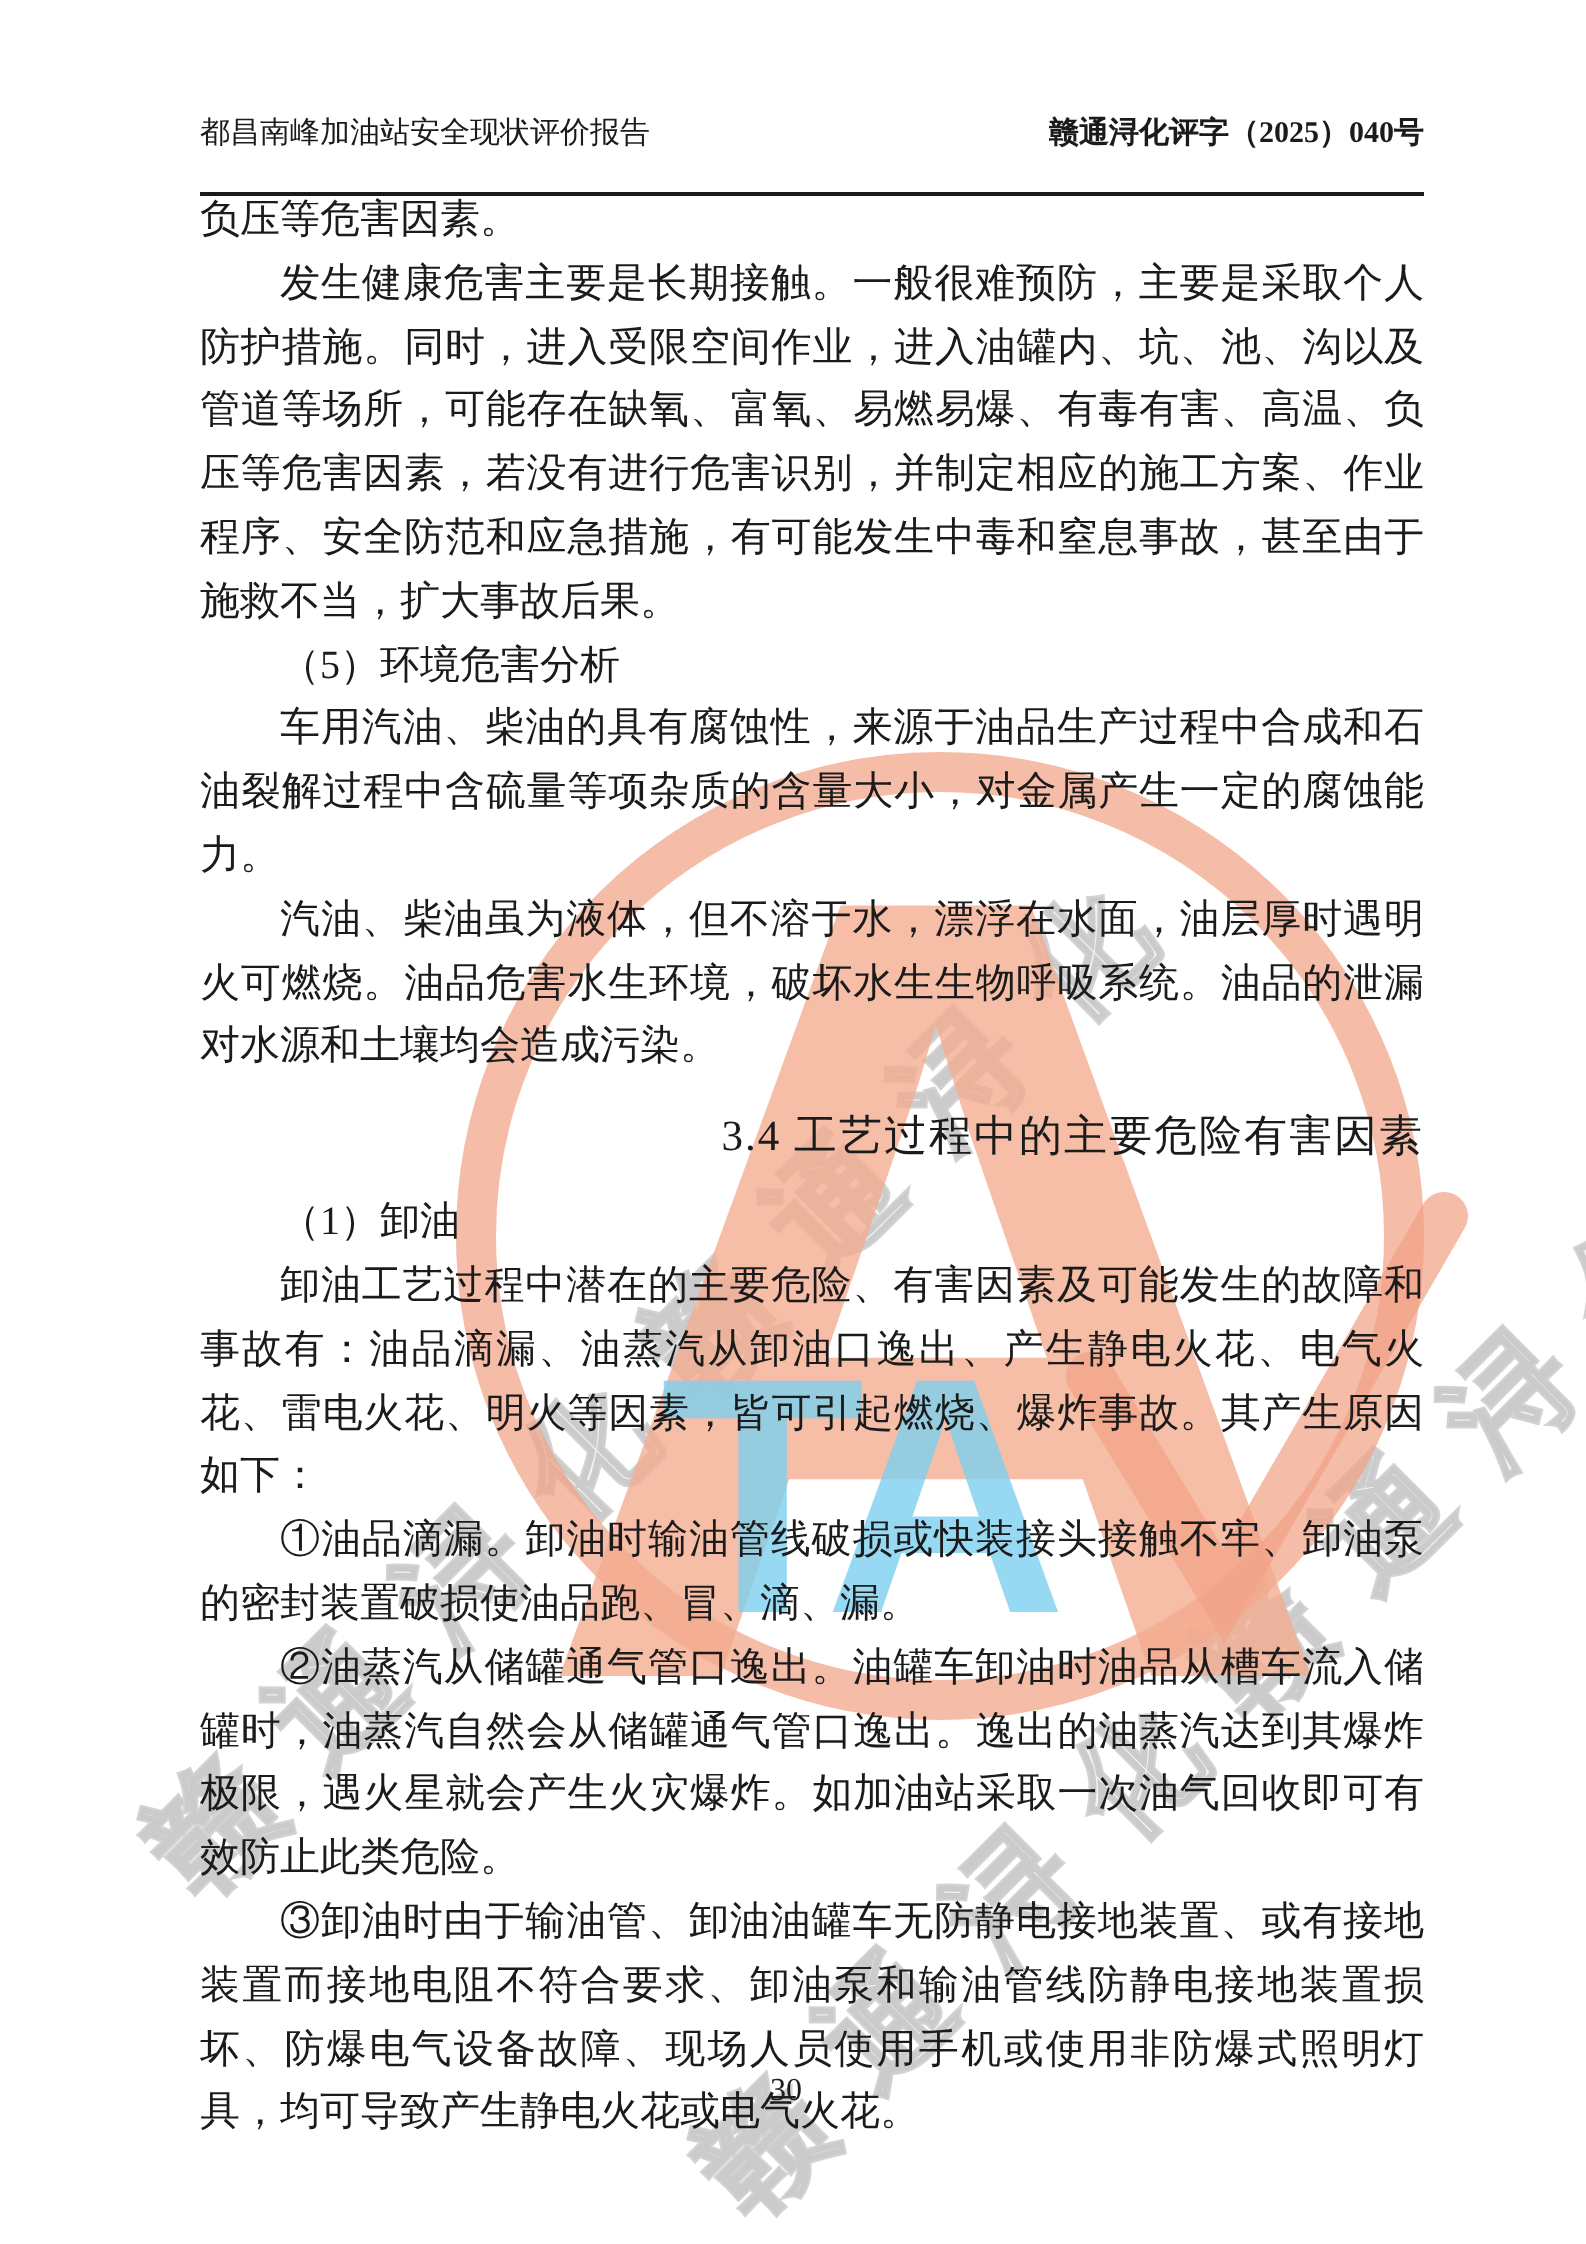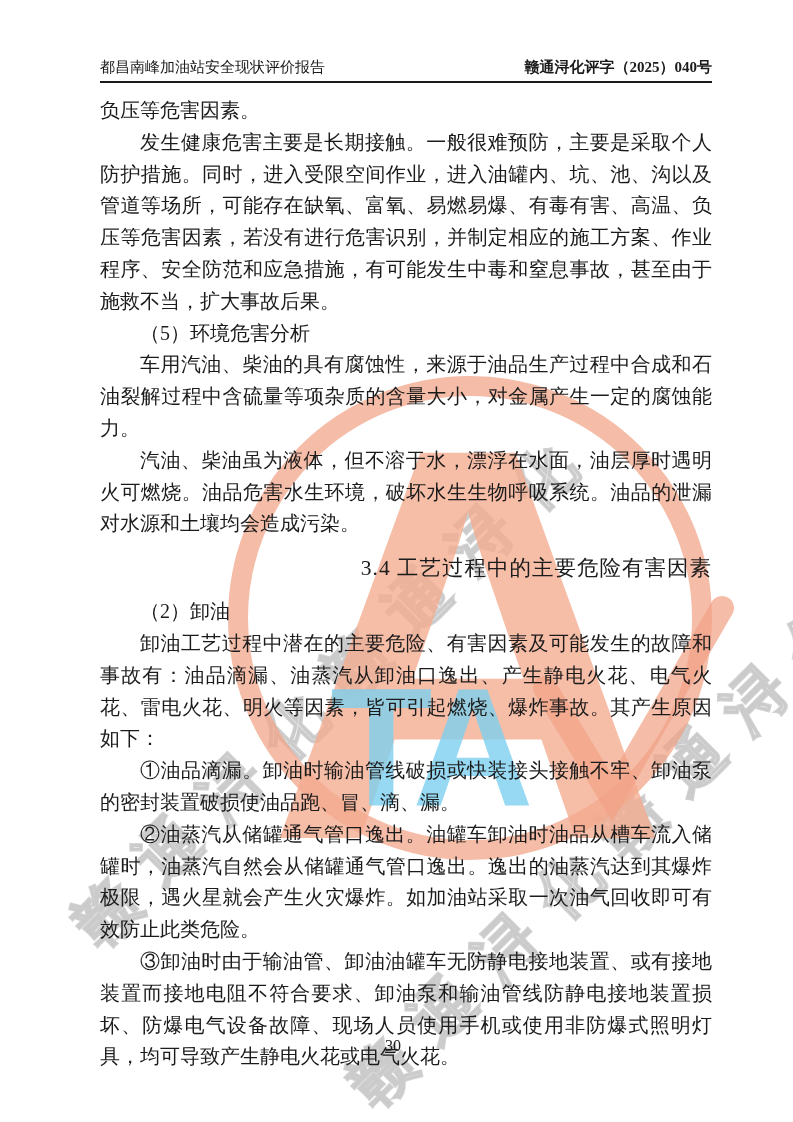--- a/index.html
+++ b/index.html
@@ -9,21 +9,21 @@
     background:#ffffff;
     overflow:hidden;
     font-family:"Liberation Serif","DejaVu Serif",serif;
     color:#1b1b1b;
   }
   
   .header{
     position:absolute;left:100px;top:58px;width:612px;
     display:flex;justify-content:space-between;align-items:flex-end;
     border-bottom:2px solid #1a1a1a;
-    padding-bottom:5px;
+    padding-bottom:20px;
     font-size:15px;line-height:18px;
     z-index:3;
   }
   .header .hleft{font-weight:normal;}
   .header .hright{font-weight:bold;}
   
   .content{
     position:absolute;left:100px;top:95px;width:612px;
     font-size:20px;line-height:31.8px;
     text-align:justify;
@@ -77,21 +77,21 @@
     <span class="hright">赣通浔化评字（2025）040号</span>
   </div>
 
   <div class="content" id="blocks-container">
       <p class="">负压等危害因素。</p>
       <p class="indent">发生健康危害主要是长期接触。一般很难预防，主要是采取个人防护措施。同时，进入受限空间作业，进入油罐内、坑、池、沟以及管道等场所，可能存在缺氧、富氧、易燃易爆、有毒有害、高温、负压等危害因素，若没有进行危害识别，并制定相应的施工方案、作业程序、安全防范和应急措施，有可能发生中毒和窒息事故，甚至由于施救不当，扩大事故后果。</p>
       <p class="indent">（5）环境危害分析</p>
       <p class="indent">车用汽油、柴油的具有腐蚀性，来源于油品生产过程中合成和石油裂解过程中含硫量等项杂质的含量大小，对金属产生一定的腐蚀能力。</p>
       <p class="indent">汽油、柴油虽为液体，但不溶于水，漂浮在水面，油层厚时遇明火可燃烧。油品危害水生环境，破坏水生生物呼吸系统。油品的泄漏对水源和土壤均会造成污染。</p>
       <h2 class="heading">3.4 工艺过程中的主要危险有害因素</h2>
-      <p class="indent">（2）卸油</p>
+      <p class="indent">（1）卸油</p>
       <p class="indent">卸油工艺过程中潜在的主要危险、有害因素及可能发生的故障和事故有：油品滴漏、油蒸汽从卸油口逸出、产生静电火花、电气火花、雷电火花、明火等因素，皆可引起燃烧、爆炸事故。其产生原因如下：</p>
       <p class="indent">①油品滴漏。卸油时输油管线破损或快装接头接触不牢、卸油泵的密封装置破损使油品跑、冒、滴、漏。</p>
       <p class="indent">②油蒸汽从储罐通气管口逸出。油罐车卸油时油品从槽车流入储罐时，油蒸汽自然会从储罐通气管口逸出。逸出的油蒸汽达到其爆炸极限，遇火星就会产生火灾爆炸。如加油站采取一次油气回收即可有效防止此类危险。</p>
       <p class="indent">③卸油时由于输油管、卸油油罐车无防静电接地装置、或有接地装置而接地电阻不符合要求、卸油泵和输油管线防静电接地装置损坏、防爆电气设备故障、现场人员使用手机或使用非防爆式照明灯具，均可导致产生静电火花或电气火花。</p>
     </div>
 
   <div class="pagenum">30</div>
 
 </div>
 

